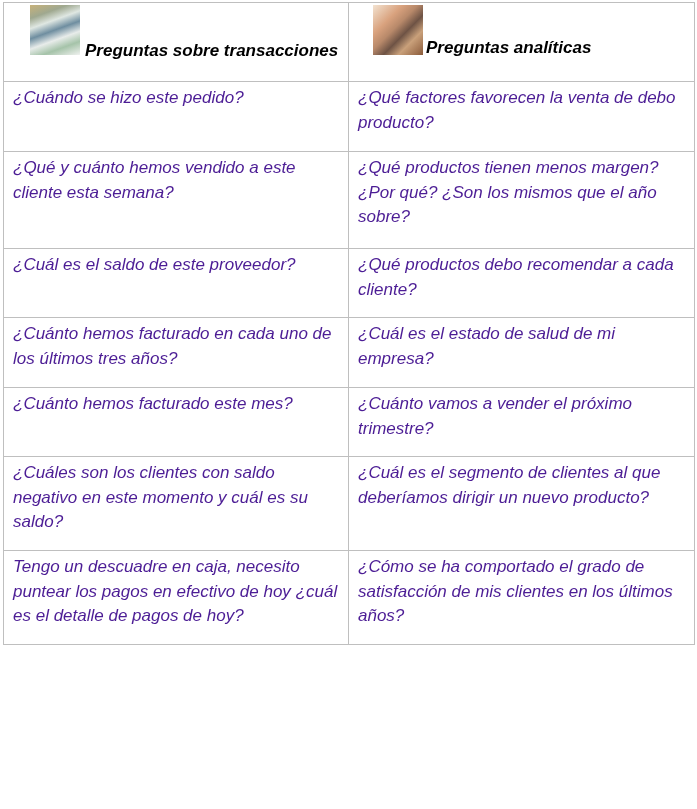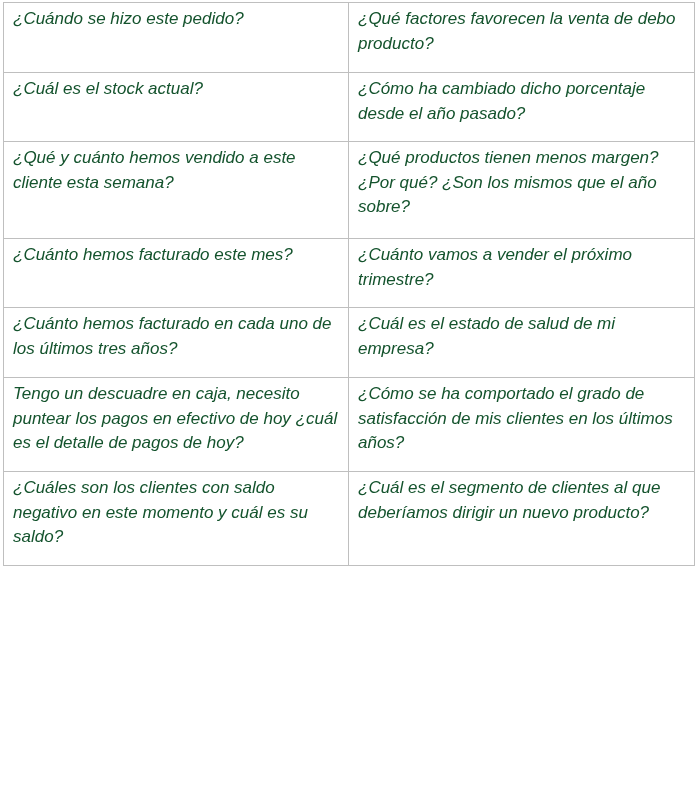--- a/index.html
+++ b/index.html
@@ -4,81 +4,95 @@
 <style>
   html, body { margin:0; padding:0; background:#ffffff; }
   body { width:697px; height:809px; overflow:hidden; font-family:"Liberation Sans", sans-serif; }
   table.qt { position:absolute; left:3px; top:2px; border-collapse:collapse; table-layout:fixed; width:691px; }
   table.qt td { border:1px solid #bfbfbf; vertical-align:top; padding:0; }
   td.c1 { width:344px; }
   td.c2 { width:345px; }
   .hdr { position:relative; height:78px; }
   .hdr .img { position:absolute; width:50px; height:50px; }
   .hdr .title { position:absolute; font-weight:bold; font-style:italic; font-size:17px; color:#000; white-space:nowrap; }
-  .cell { padding:4px 8px 0 9px; font-style:italic; font-size:17px; line-height:24.5px; color:#14532d; }
+  .cell { padding:4px 8px 0 9px; font-style:italic; font-size:17px; line-height:24.5px; color:#4c1d95; }
   .img1 { left:26px; top:2px;
     background: linear-gradient(160deg, #c8b27a 0%, #9fa88f 20%, #dfe7e2 35%, #6f8ea0 50%, #e8ecea 65%, #a5c3a9 80%, #f0f2f0 100%); }
   .img2 { left:24px; top:2px;
     background: linear-gradient(135deg, #f3e3d1 0%, #d9a27e 30%, #b8896a 45%, #6e5345 60%, #c9a07a 75%, #8a5a3a 100%); }
 </style>
 </head>
 <body>
 
 <table class="qt">
   <tbody>
+      <tr>
+    <td class="c1">
+      <div class="hdr">
+        <div class="img img1"></div>
+        <div class="title" style="left:81px; top:38px;">Preguntas sobre transacciones</div>
+      </div>
+    </td>
+    <td class="c2">
+      <div class="hdr">
+        <div class="img img2"></div>
+        <div class="title" style="left:77px; top:35px;">Preguntas analíticas</div>
+      </div>
+    </td>
+  </tr>
   <tr style="height:70px;">
     <td class="c1">
           <div class="cell">¿Cuándo se hizo este pedido?</div>
         </td>
     <td class="c2">
           <div class="cell">¿Qué factores favorecen la venta de debo producto?</div>
-        </td>
-  </tr>
-  <tr style="height:69px;">
-    <td class="c1">
-          <div class="cell">¿Cuál es el stock actual?</div>
-        </td>
-    <td class="c2">
-          <div class="cell">¿Cómo ha cambiado dicho porcentaje desde el año pasado?</div>
         </td>
   </tr>
   <tr style="height:97px;">
     <td class="c1">
           <div class="cell">¿Qué y cuánto hemos vendido a este cliente esta semana?</div>
         </td>
     <td class="c2">
           <div class="cell">¿Qué productos tienen menos margen? ¿Por qué? ¿Son los mismos que el año sobre?</div>
         </td>
   </tr>
   <tr style="height:69px;">
     <td class="c1">
-          <div class="cell">¿Cuánto hemos facturado este mes?</div>
+          <div class="cell">¿Cuál es el saldo de este proveedor?</div>
         </td>
     <td class="c2">
-          <div class="cell">¿Cuánto vamos a vender el próximo trimestre?</div>
+          <div class="cell">¿Qué productos debo recomendar a cada cliente?</div>
         </td>
   </tr>
   <tr style="height:70px;">
     <td class="c1">
           <div class="cell">¿Cuánto hemos facturado en cada uno de los últimos tres años?</div>
         </td>
     <td class="c2">
           <div class="cell">¿Cuál es el estado de salud de mi empresa?</div>
         </td>
   </tr>
-  <tr style="height:94px;">
+  <tr style="height:69px;">
     <td class="c1">
-          <div class="cell">Tengo un descuadre en caja, necesito puntear los pagos en efectivo de hoy ¿cuál es el detalle de pagos de hoy?</div>
+          <div class="cell">¿Cuánto hemos facturado este mes?</div>
         </td>
     <td class="c2">
-          <div class="cell">¿Cómo se ha comportado el grado de satisfacción de mis clientes en los últimos años?</div>
+          <div class="cell">¿Cuánto vamos a vender el próximo trimestre?</div>
         </td>
   </tr>
   <tr style="height:94px;">
     <td class="c1">
           <div class="cell">¿Cuáles son los clientes con saldo negativo en este momento y cuál es su saldo?</div>
         </td>
     <td class="c2">
           <div class="cell">¿Cuál es el segmento de clientes al que deberíamos dirigir un nuevo producto?</div>
         </td>
   </tr>
+  <tr style="height:94px;">
+    <td class="c1">
+          <div class="cell">Tengo un descuadre en caja, necesito puntear los pagos en efectivo de hoy ¿cuál es el detalle de pagos de hoy?</div>
+        </td>
+    <td class="c2">
+          <div class="cell">¿Cómo se ha comportado el grado de satisfacción de mis clientes en los últimos años?</div>
+        </td>
+  </tr>
 </tbody>
   </table>
 
 </body></html>

